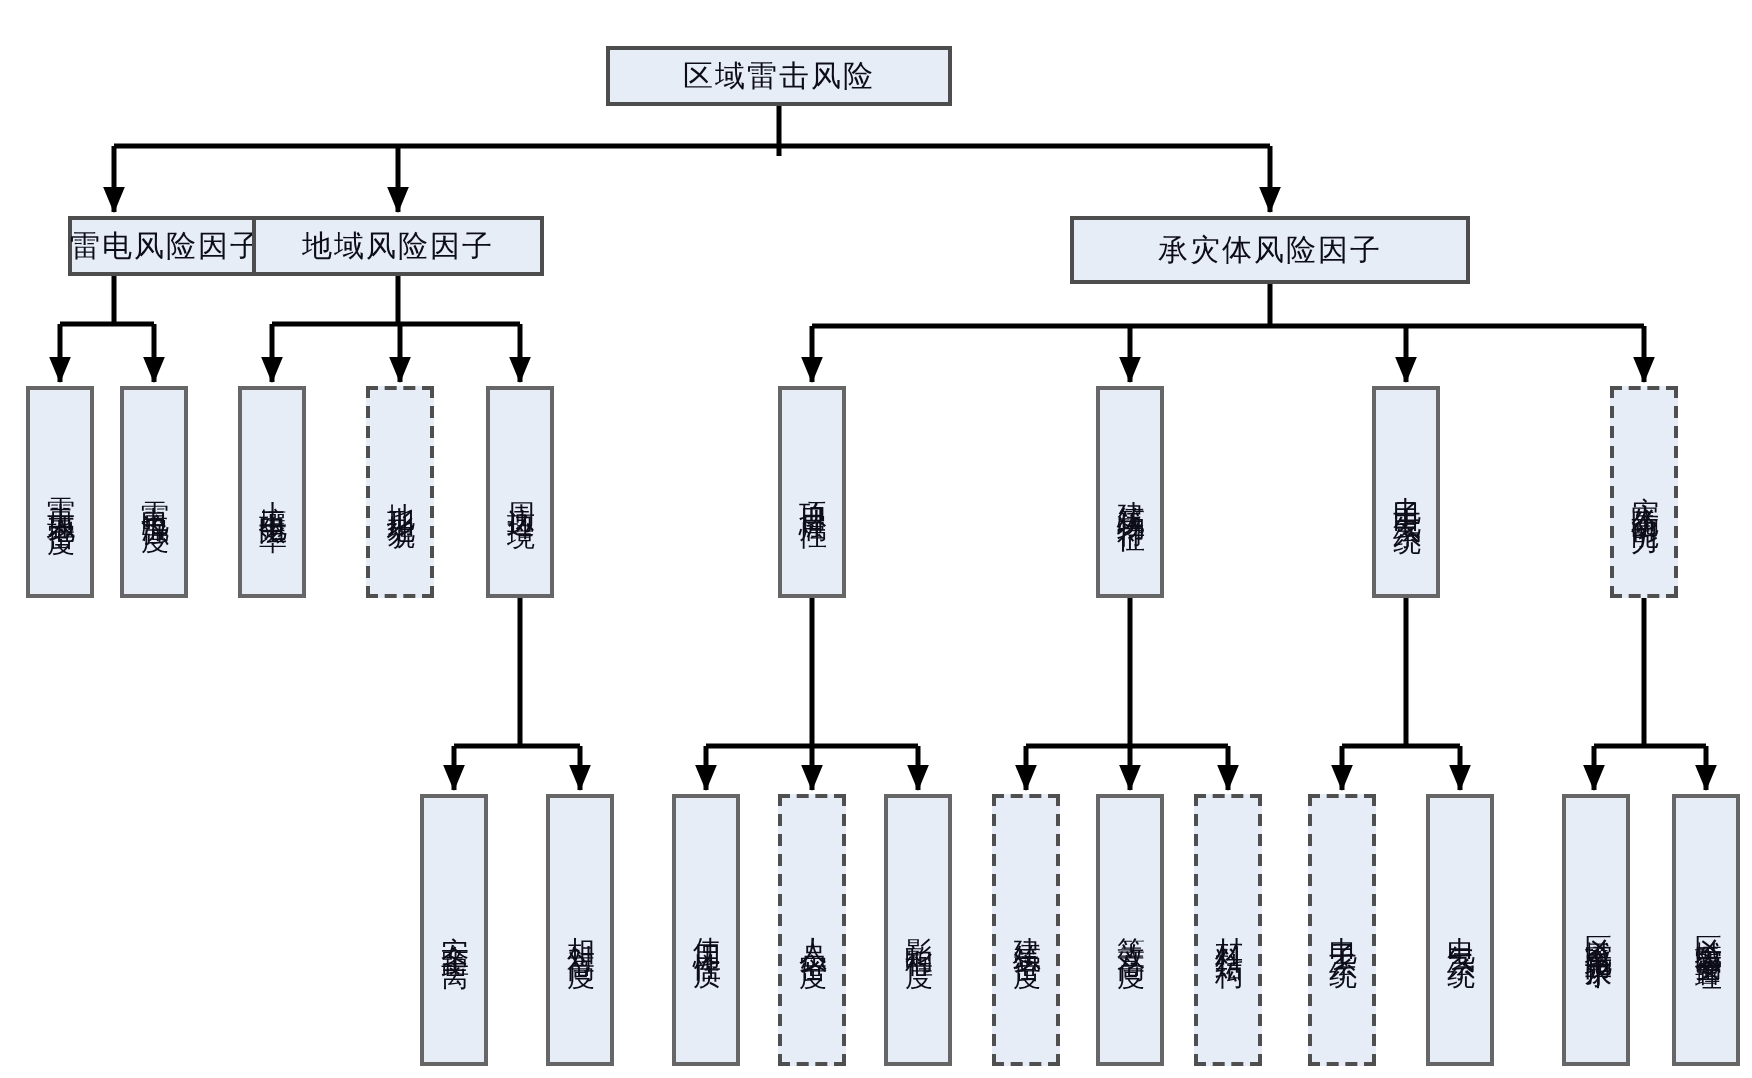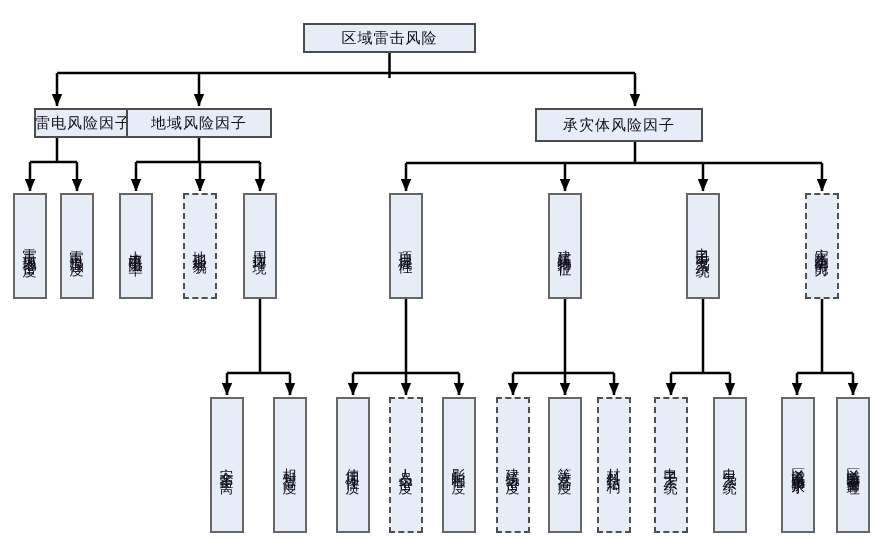--- a/index.html
+++ b/index.html
@@ -92,21 +92,21 @@
   <div class="box hbox" style="left:303px;top:23px;width:173px;height:30px;">
     <span>区域雷击风险</span>
   </div>
 
   <div class="box hbox" style="left:8px;top:108px;width:98px;height:30px;margin-left:26px;">
     <span>雷电风险因子</span>
   </div>
   <div class="box hbox" style="left:126px;top:108px;width:146px;height:30px;">
     <span>地域风险因子</span>
   </div>
-  <div class="box hbox" style="left:535px;top:108px;width:168px;height:34px;">
+  <div class="box hbox" style="left:535px;top:108px;width:200px;height:34px;">
     <span>承灾体风险因子</span>
   </div>
 
   <div class="box vbox l3" style="left:13px;top:193px;width:34px;height:106px;">
     <span>雷击大地密度</span>
   </div>
   <div class="box vbox l3" style="left:60px;top:193px;width:34px;height:106px;">
     <span>雷电流强度</span>
   </div>
   <div class="box vbox l3" style="left:119px;top:193px;width:34px;height:106px;">

